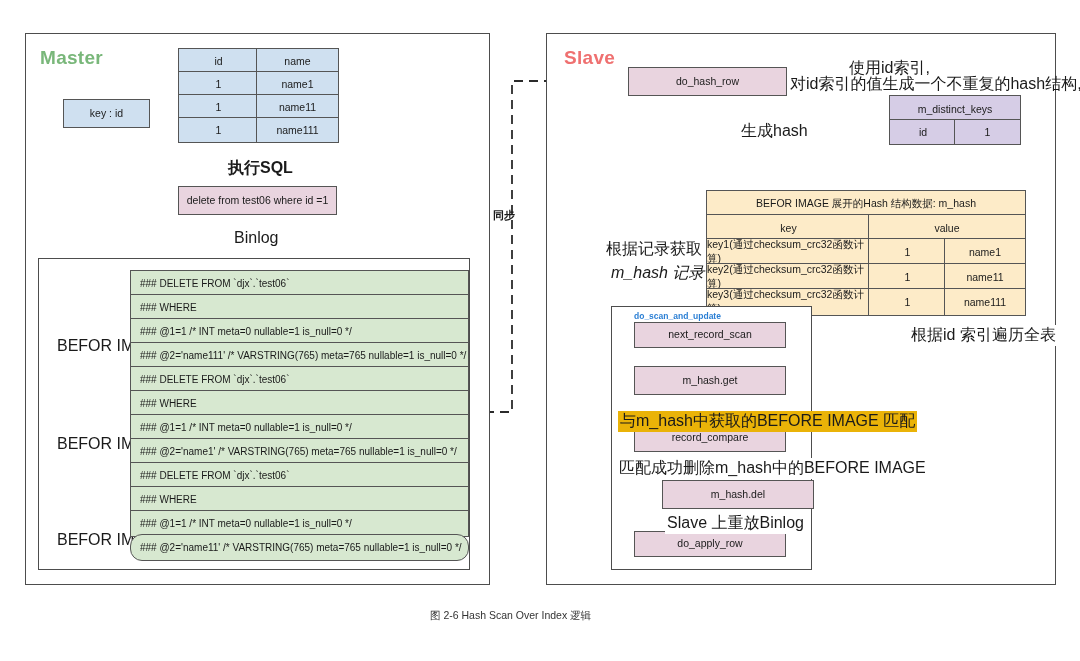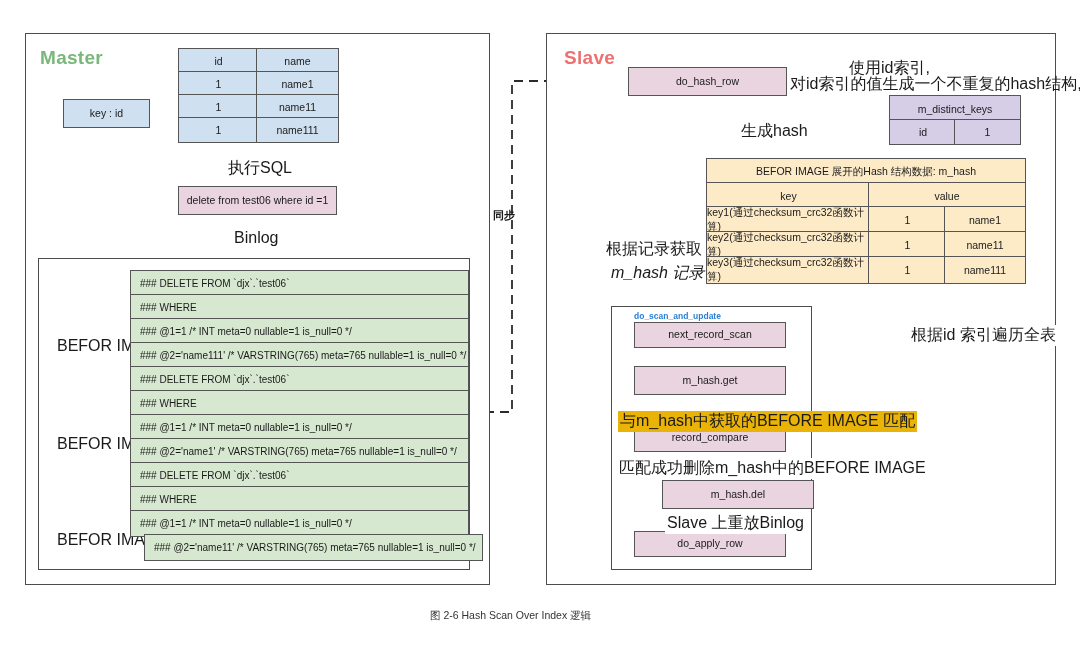--- a/index.html
+++ b/index.html
@@ -14,21 +14,21 @@
   .title-master{color:#79b77a;}
   .title-slave{color:#ef7070;}
 
   
   .node{border:1.5px solid #555;display:flex;align-items:center;justify-content:center;
         font-size:10.5px;text-align:center;line-height:1.25;}
   .blue{background:#cfe0f0;}
   .pink{background:#e9d4df;}
   .green{background:#d7e8d0;}
   .purple{background:#d6cde6;}
-  .cream{background:#fdebc8;}
+  .cream{background:#fdebc8;margin-top:32px;}
 
   .cell{border:1.5px solid #555;display:flex;align-items:center;justify-content:center;
         font-size:10.5px;}
   .lrow{border:1.5px solid #555;display:flex;align-items:center;
         font-size:10px;padding-left:9px;}
 
   .lbl{position:absolute;font-size:16px;line-height:1.3;color:#1a1a1a;white-space:nowrap;}
   .lbl.c{text-align:center;}
   .sublabel{font-size:8.5px;color:#2b7fd4;font-weight:bold;padding-left:12px;}
   .caption{position:absolute;font-size:10.5px;color:#333;}
@@ -119,21 +119,21 @@
     <div class="cell blue" style="position:absolute;left:0;top:23px;width:79px;height:24px;">1</div>
     <div class="cell blue" style="position:absolute;left:78px;top:23px;width:81px;height:24px;">name1</div>
 
     <div class="cell blue" style="position:absolute;left:0;top:46px;width:79px;height:24px;">1</div>
     <div class="cell blue" style="position:absolute;left:78px;top:46px;width:81px;height:24px;">name11</div>
 
     <div class="cell blue" style="position:absolute;left:0;top:69px;width:79px;height:24px;">1</div>
     <div class="cell blue" style="position:absolute;left:78px;top:69px;width:81px;height:24px;">name111</div>
   </div>
 
-  <div class="lbl c" style="left:228px;top:158px;">执行SQL</div>
+  <div class="lbl c" style="left:228px;top:158px;font-weight:bold;">执行SQL</div>
 
   <div class="abs node pink" style="left:178px;top:186px;width:159px;height:29px;">delete from test06 where id =1</div>
 
   <div class="lbl c" style="left:234px;top:228px;">Binlog</div>
 
   <div class="abs panel" style="left:38px;top:258px;width:432px;height:312px;"></div>
 
   <div class="lbl" style="left:57px;top:336px;">BEFOR IMAGE</div>
   <div class="lbl" style="left:57px;top:434px;">BEFOR IMAGE</div>
   <div class="lbl" style="left:57px;top:530px;">BEFOR IMAGE</div>
@@ -143,21 +143,21 @@
     <div class="lrow green" style="position:absolute;left:0;top:24px;width:328px;height:25px;">### WHERE</div>
     <div class="lrow green" style="position:absolute;left:0;top:48px;width:328px;height:25px;">###   @1=1 /* INT meta=0 nullable=1 is_null=0 */</div>
     <div class="lrow green" style="position:absolute;left:0;top:72px;width:328px;height:25px;">###   @2='name111' /* VARSTRING(765) meta=765 nullable=1 is_null=0 */</div>
     <div class="lrow green" style="position:absolute;left:0;top:96px;width:328px;height:25px;">### DELETE FROM `djx`.`test06`</div>
     <div class="lrow green" style="position:absolute;left:0;top:120px;width:328px;height:25px;">### WHERE</div>
     <div class="lrow green" style="position:absolute;left:0;top:144px;width:328px;height:25px;">###   @1=1 /* INT meta=0 nullable=1 is_null=0 */</div>
     <div class="lrow green" style="position:absolute;left:0;top:168px;width:328px;height:25px;">###   @2='name1' /* VARSTRING(765) meta=765 nullable=1 is_null=0 */</div>
     <div class="lrow green" style="position:absolute;left:0;top:192px;width:328px;height:25px;">### DELETE FROM `djx`.`test06`</div>
     <div class="lrow green" style="position:absolute;left:0;top:216px;width:328px;height:25px;">### WHERE</div>
     <div class="lrow green" style="position:absolute;left:0;top:240px;width:328px;height:25px;">###   @1=1 /* INT meta=0 nullable=1 is_null=0 */</div>
-    <div class="lrow green" style="position:absolute;left:14px;top:264px;width:328px;height:25px;">###   @2='name11' /* VARSTRING(765) meta=765 nullable=1 is_null=0 */</div>
+    <div class="lrow green" style="position:absolute;left:0;top:264px;width:328px;height:25px;border-radius:12px;">###   @2='name11' /* VARSTRING(765) meta=765 nullable=1 is_null=0 */</div>
   </div>
 
   <div class="lbl" style="left:493px;top:208px;font-size:11px;font-weight:bold;">同步</div>
 
   <div class="abs panel" style="left:546px;top:33px;width:510px;height:552px;"></div>
 
   <div class="abs panel-title title-slave" style="left:564px;top:47px;">Slave</div>
 
   <div class="abs node pink" style="left:628px;top:67px;width:159px;height:29px;">do_hash_row</div>
 

